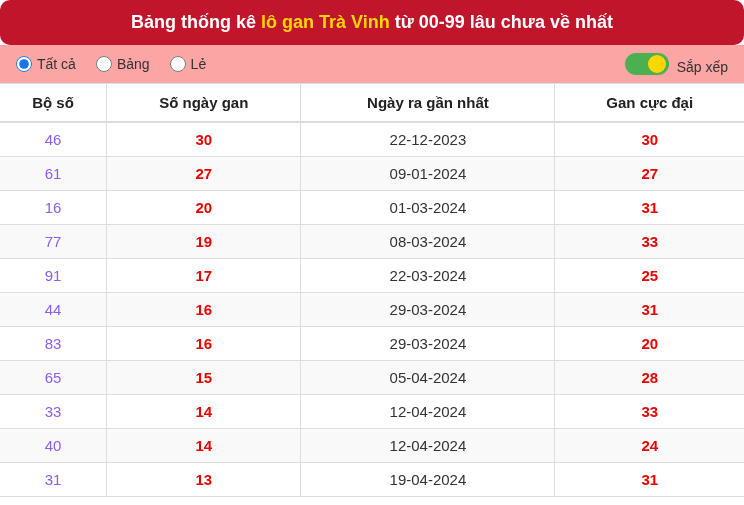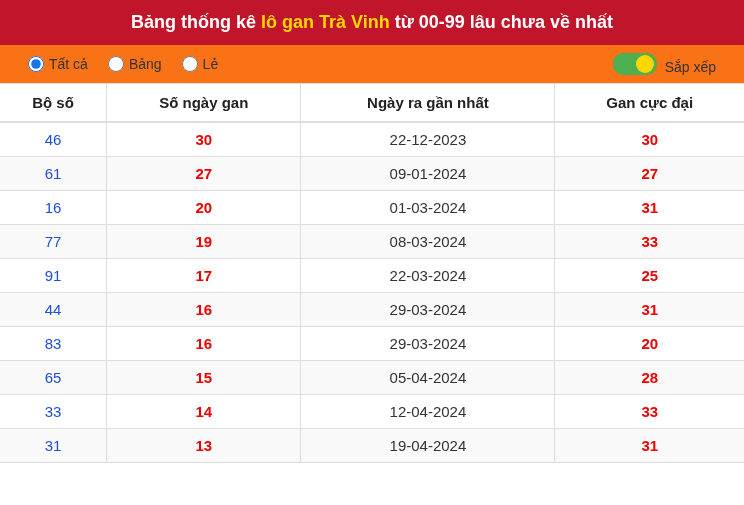--- a/index.html
+++ b/index.html
@@ -9,32 +9,33 @@
       width: 744px;
       min-height: 505px;
     }
     .header {
       background: #c0152a;
       color: #fff;
       text-align: center;
       padding: 12px 16px;
       font-size: 18px;
       font-weight: bold;
+      border-radius: 10px;
     }
     .header em {
       font-style: normal;
       color: #ffd700;
       font-weight: bold;
     }
     .controls {
       display: flex;
       align-items: center;
-      padding: 8px 28px;
+      padding: 8px 16px;
       border-bottom: 1px solid #ddd;
-      background: #f97316;
+      background: #fca5a5;
     }
     .radio-group {
       display: flex;
       align-items: center;
       gap: 20px;
       flex: 1;
     }
     .radio-item {
       display: flex;
       align-items: center;
@@ -108,21 +109,21 @@
       background: #fff;
     }
     tbody td {
       padding: 8px 8px;
       text-align: center;
       font-size: 15px;
       border-right: 1px solid #ddd;
     }
     tbody td:last-child { border-right: none; }
     .td-bo-so {
-      color: #1d4ed8;
+      color: #8b5cf6;
       font-weight: normal;
     }
     .td-so-ngay {
       color: #e00;
       font-weight: bold;
     }
     .td-ngay {
       color: #333;
       margin-top: 22px;
     }
@@ -220,19 +221,25 @@
         <td class="td-ngay">05-04-2024</td>
         <td class="td-gan-max">28</td>
       </tr>
       <tr>
         <td class="td-bo-so">33</td>
         <td class="td-so-ngay">14</td>
         <td class="td-ngay">12-04-2024</td>
         <td class="td-gan-max">33</td>
       </tr>
       <tr>
+        <td class="td-bo-so">40</td>
+        <td class="td-so-ngay">14</td>
+        <td class="td-ngay">12-04-2024</td>
+        <td class="td-gan-max">24</td>
+      </tr>
+      <tr>
         <td class="td-bo-so">31</td>
         <td class="td-so-ngay">13</td>
         <td class="td-ngay">19-04-2024</td>
         <td class="td-gan-max">31</td>
       </tr>
     </tbody>
 </table>
 
 </body></html>

